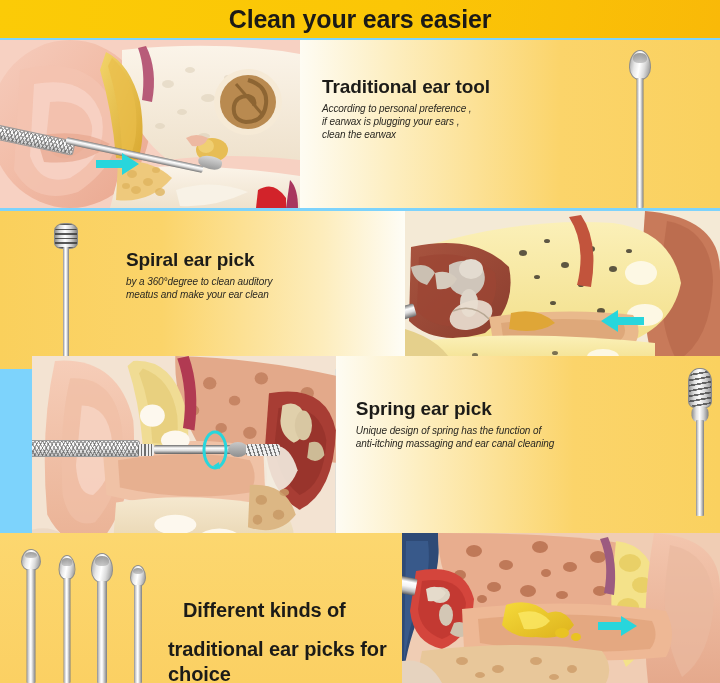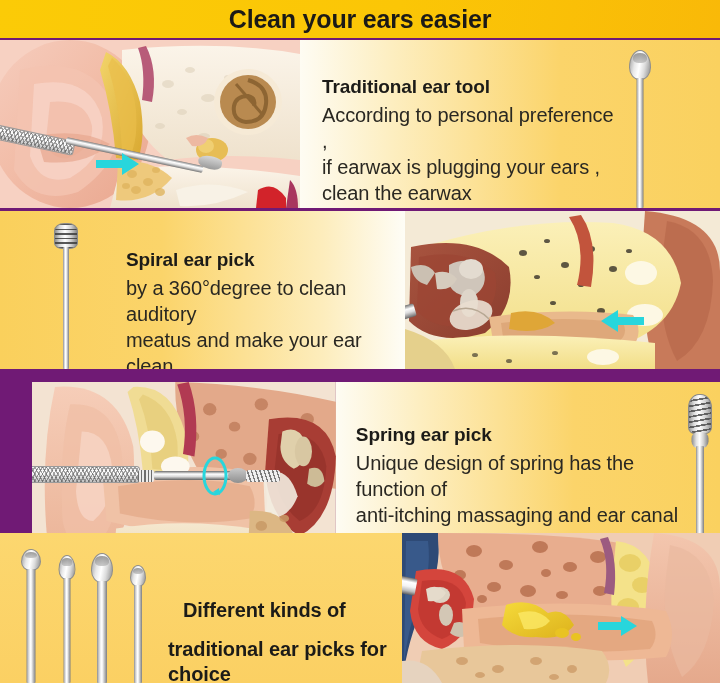--- a/index.html
+++ b/index.html
@@ -2,53 +2,53 @@
 <html><head>
 <meta charset="utf-8">
 <style>
   * { box-sizing: border-box; margin: 0; padding: 0; }
   html, body {
     width: 720px; height: 683px;
     font-family: "Liberation Sans", sans-serif;
     background: #ffffff;
     overflow: hidden;
   }
-  .page { position: relative; width: 720px; height: 683px; background: #701a75; }
+  .page { position: relative; width: 720px; height: 683px; background: #7dd3fc; }
 
   
   .header {
     position: absolute; left: 0; top: 0; width: 720px; height: 38px;
     background: linear-gradient(100deg, #fbcb07 0%, #fbc606 55%, #f9b908 100%);
     display: flex; align-items: center; justify-content: center;
   }
   .header-title {
     font-size: 25px; font-weight: bold; color: #1b1a17;
     letter-spacing: -0.2px; line-height: 1;
   }
 
   
   .row { position: absolute; left: 0; width: 720px; display: flex; overflow: hidden; }
   .row-1 { top: 40px;  height: 168px; }
   .row-2 { top: 211px; height: 158px; }
-  .row-3 { top: 382px; height: 196px; padding-left: 32px; }
+  .row-3 { top: 356px; height: 196px; padding-left: 32px; }
   .row-4 { top: 533px; height: 150px; }
 
   .pane { position: relative; height: 100%; overflow: hidden; }
   .grad-ltr { background: linear-gradient(90deg, #fefcf3 0%, #fdeec0 22%, #fbd46a 62%, #fad15f 100%); }
   .grad-rtl { background: linear-gradient(270deg, #fefdf6 0%, #fdedbd 20%, #fbd46a 60%, #fad05c 100%); }
   .flat-gold { background: linear-gradient(180deg, #fcd76f 0%, #fbd063 100%); }
 
   .text-block { position: absolute; }
   .heading {
     font-size: 19px; font-weight: bold; color: #1c1b18;
     line-height: 1.12; margin-bottom: 5px; letter-spacing: -0.1px;
   }
   .heading.big { font-size: 20px; line-height: 1.22; }
   .body-text {
-    font-size: 20px; color: #2a2822; line-height: 1.30; letter-spacing: -0.1px;
+    font-size: 10px; color: #2a2822; line-height: 1.30; letter-spacing: -0.1px; font-style: italic;
   }
 
   
   .art { position: absolute; inset: 0; overflow: hidden; }
   .art svg { display: block; width: 100%; height: 100%; }
 
   
   .tool { position: absolute; }
   .shaft {
     position: absolute; left: 50%; transform: translateX(-50%);

